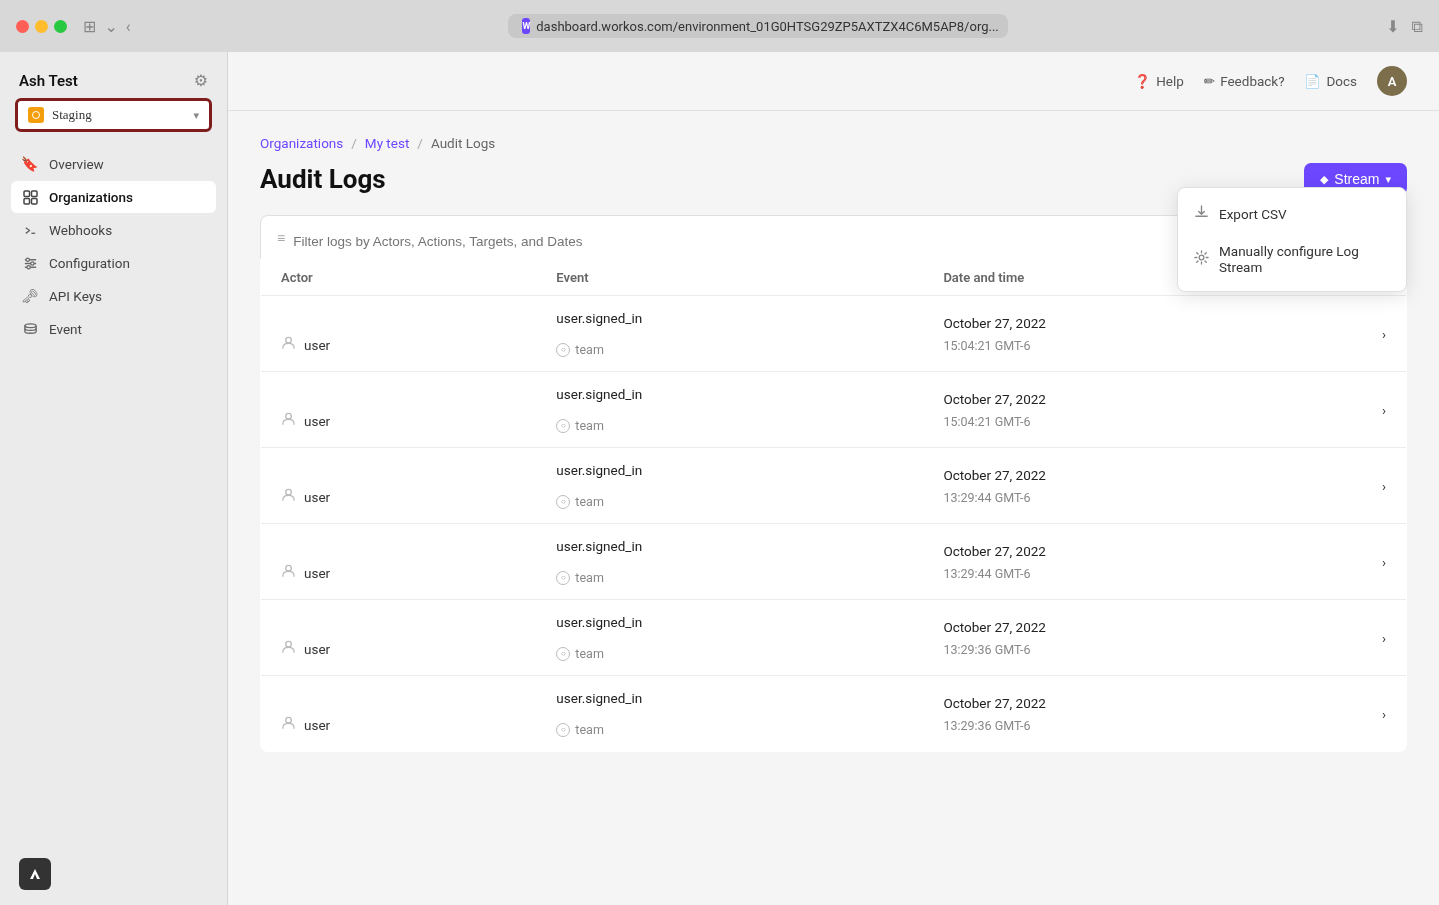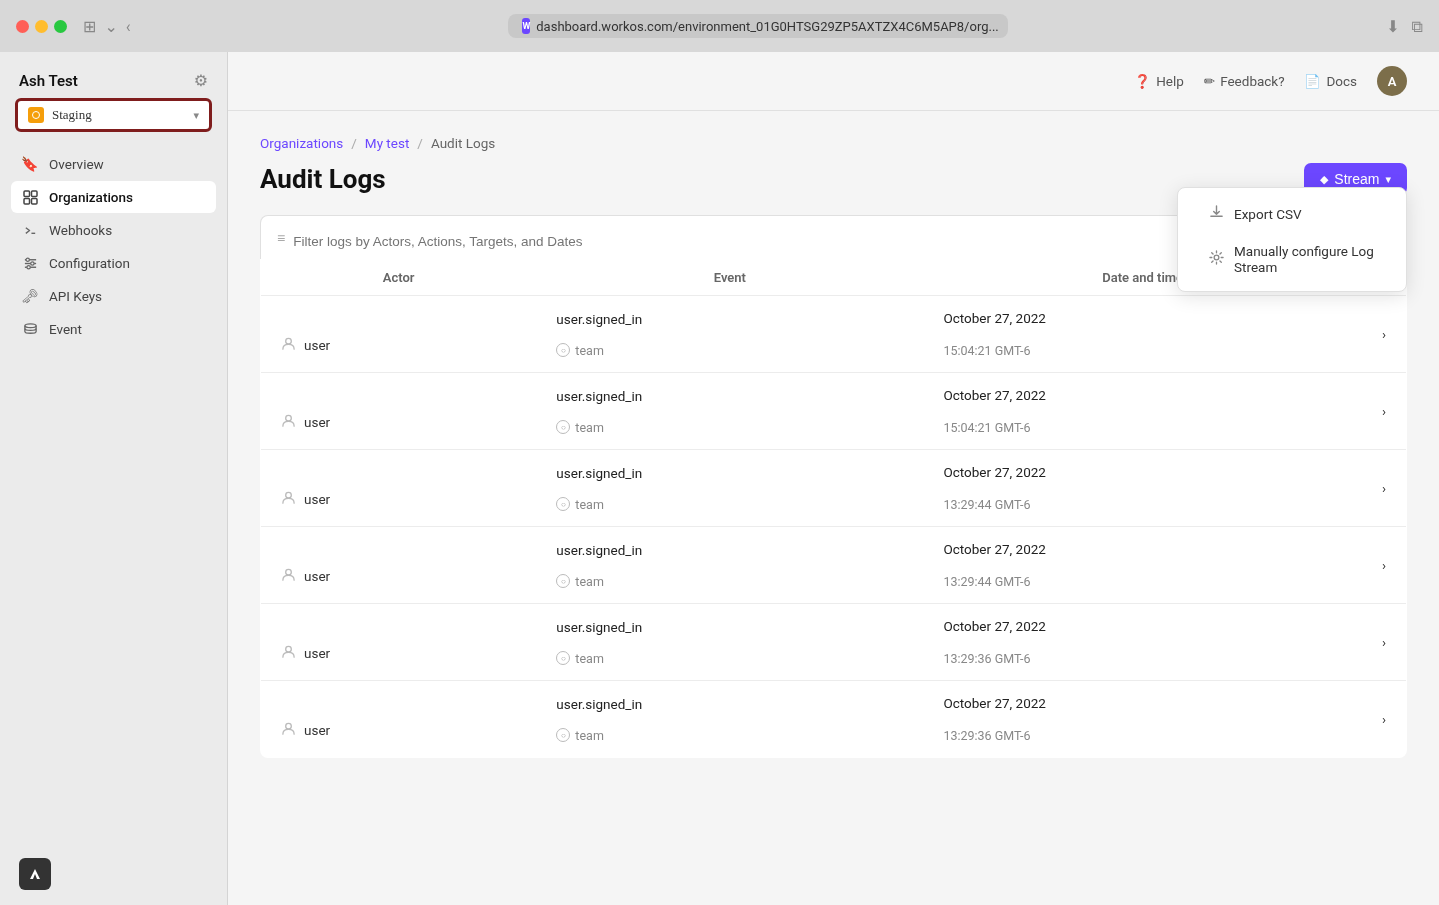--- a/index.html
+++ b/index.html
@@ -268,21 +268,21 @@
     .dropdown-menu {
       position: absolute;
       top: 76px;
       right: 32px;
       background: white;
       border: 1px solid #e0e0e0;
       border-radius: 8px;
       box-shadow: 0 4px 20px rgba(0,0,0,0.12);
       width: 230px;
       z-index: 100;
-      padding: 6px 15px;
+      padding: 6px 0;
     }
     .dropdown-item {
       display: flex;
       align-items: center;
       gap: 10px;
       padding: 10px 16px;
       font-size: 13.5px;
       color: #333;
       cursor: pointer;
     }
@@ -317,21 +317,21 @@
     .audit-table {
       background: white;
       border: 1px solid #e0e0e0;
       border-radius: 0 0 8px 8px;
       width: 100%;
       border-collapse: collapse;
       overflow: hidden;
     }
     .audit-table thead th {
       padding: 10px 20px;
-      text-align: center;
+      text-align: left;
       font-size: 13px;
       font-weight: 600;
       color: #666;
       background: white;
       border-bottom: 1px solid #ececec;
     }
     .audit-table tbody tr {
       border-bottom: 1px solid #ececec;
       cursor: pointer;
     }
@@ -372,21 +372,21 @@
       width: 14px; height: 14px;
       border-radius: 50%;
       border: 1.5px solid #bbb;
       display: flex; align-items: center; justify-content: center;
       font-size: 8px;
       color: #999;
     }
     .date-cell {
       display: flex;
       flex-direction: column;
-      gap: 17px;
+      gap: 7px;
     }
     .date-main { font-size: 13.5px; color: #222; }
     .date-time { font-size: 12.5px; color: #888; }
     .row-chevron {
       color: #ccc;
       font-size: 16px;
       text-align: right;
     }
   </style>
 </head>

